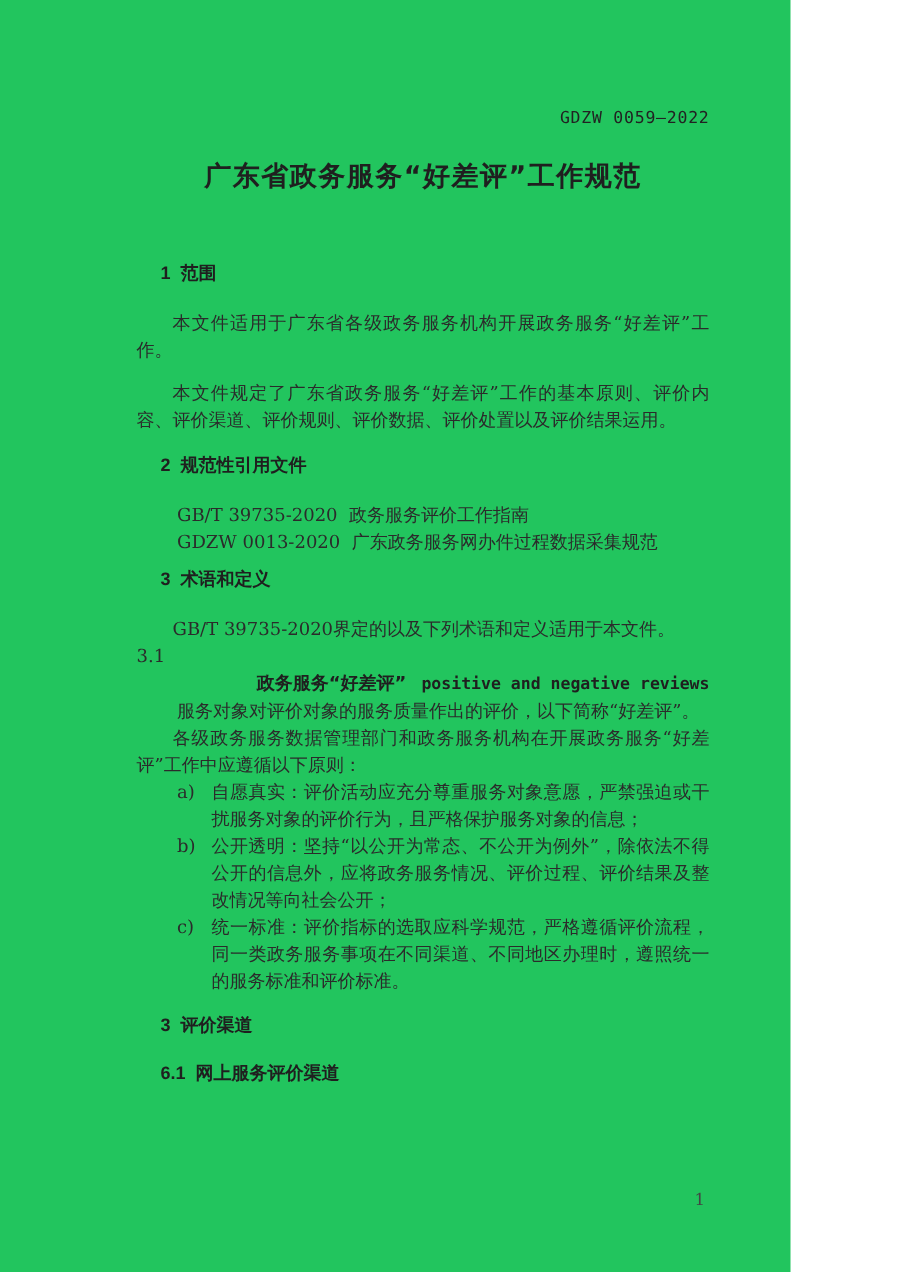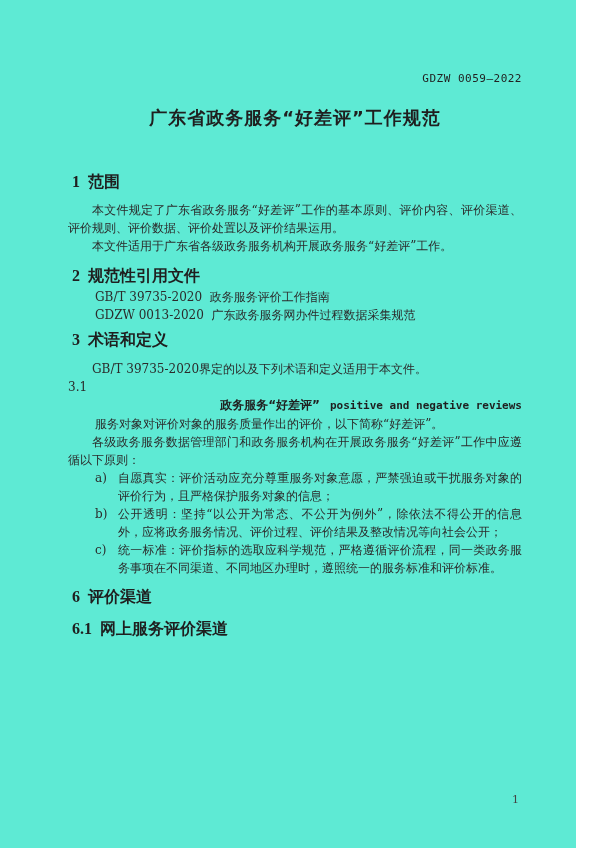--- a/index.html
+++ b/index.html
@@ -2,26 +2,26 @@
 <html><head>
 <meta charset="utf-8">
 <style>
   html, body {
     margin: 0;
     padding: 0;
     background: #ffffff;
   }
   .page {
     position: relative;
-    width: 576px;
+    width: 527px;
     height: 848px;
-    background: #5eead4;
+    background: #22c55e;
     overflow: hidden;
     box-sizing: border-box;
-    padding: 70px 54px 0 68px;
+    padding: 70px 54px 0 91px;
     color: #2b2b2b;
     font-family: "DejaVu Serif", "Liberation Serif", serif;
     font-size: 12px;
     line-height: 18px;
   }
   .doc-code {
     text-align: right;
     font-family: "DejaVu Sans Mono", "Liberation Mono", monospace;
     font-size: 11px;
     letter-spacing: 0.5px;
@@ -31,24 +31,24 @@
     margin: 17px 0 0 0;
     text-align: center;
     font-family: "DejaVu Sans", "Liberation Sans", sans-serif;
     font-weight: bold;
     font-size: 18px;
     line-height: 25px;
     color: #1f1f1f;
     letter-spacing: 1px;
   }
   .sec-heading {
-    margin: 4px;
-    font-family: Liberation Serif, serif;
+    margin: 16px;
+    font-family: Liberation Sans, sans-serif;
     font-weight: bold;
-    font-size: 16px;
+    font-size: 12px;
     line-height: 16px;
     color: #1f1f1f;
     white-space: pre-wrap;
   }
   .h-s1  { margin-top: 44px; }
   .h-s2  { margin-top: 13px; }
   .h-s3  { margin-top: 8px;  }
   .h-s4  { margin-top: 10px; }
   .h-s5  { margin-top: 10px; }
   .h-s6  { margin-top: 12px; }
@@ -111,22 +111,22 @@
 </head>
 <body>
 
 <div class="page">
 
   <div class="doc-code">GDZW 0059—2022</div>
 
   <h1 class="doc-title">广东省政务服务“好差评”工作规范</h1>
 
   <h2 class="sec-heading h-s1">1  范围</h2>
+  <p class="body-para no-gap">本文件适用于广东省各级政务服务机构开展政务服务“好差评”工作。</p>
   <p class="body-para">本文件规定了广东省政务服务“好差评”工作的基本原则、评价内容、评价渠道、评价规则、评价数据、评价处置以及评价结果运用。</p>
-  <p class="body-para no-gap">本文件适用于广东省各级政务服务机构开展政务服务“好差评”工作。</p>
 
   <h2 class="sec-heading h-s2">2  规范性引用文件</h2>
   <p class="ref-line">GB/T 39735-2020  政务服务评价工作指南</p>
   <p class="ref-line">GDZW 0013-2020  广东政务服务网办件过程数据采集规范</p>
 
   <h2 class="sec-heading h-s3">3  术语和定义</h2>
   <p class="body-para" style="margin-top:12px">GB/T 39735-2020界定的以及下列术语和定义适用于本文件。</p>
   <p class="clause-no">3.1</p>
   <p class="term-line"><span class="term-zh">政务服务“好差评”</span><span class="term-en">positive and negative reviews</span></p>
   <p class="indent-line">服务对象对评价对象的服务质量作出的评价，以下简称“好差评”。</p>
@@ -141,18 +141,18 @@
       <span class="li-marker">b)</span>
       <span class="li-text">公开透明：坚持“以公开为常态、不公开为例外”，除依法不得公开的信息外，应将政务服务情况、评价过程、评价结果及整改情况等向社会公开；</span>
     </div>
     <div class="list-item">
       <span class="li-marker">c)</span>
       <span class="li-text">统一标准：评价指标的选取应科学规范，严格遵循评价流程，同一类政务服务事项在不同渠道、不同地区办理时，遵照统一的服务标准和评价标准。</span>
     </div>
   </div>
 
 
-  <h2 class="sec-heading h-s6">6  评价渠道</h2>
+  <h2 class="sec-heading h-s6">3  评价渠道</h2>
   <h3 class="sec-heading h-s61">6.1  网上服务评价渠道</h3>
 
   <div class="page-number">1</div>
 
 </div>
 
 </body></html>

